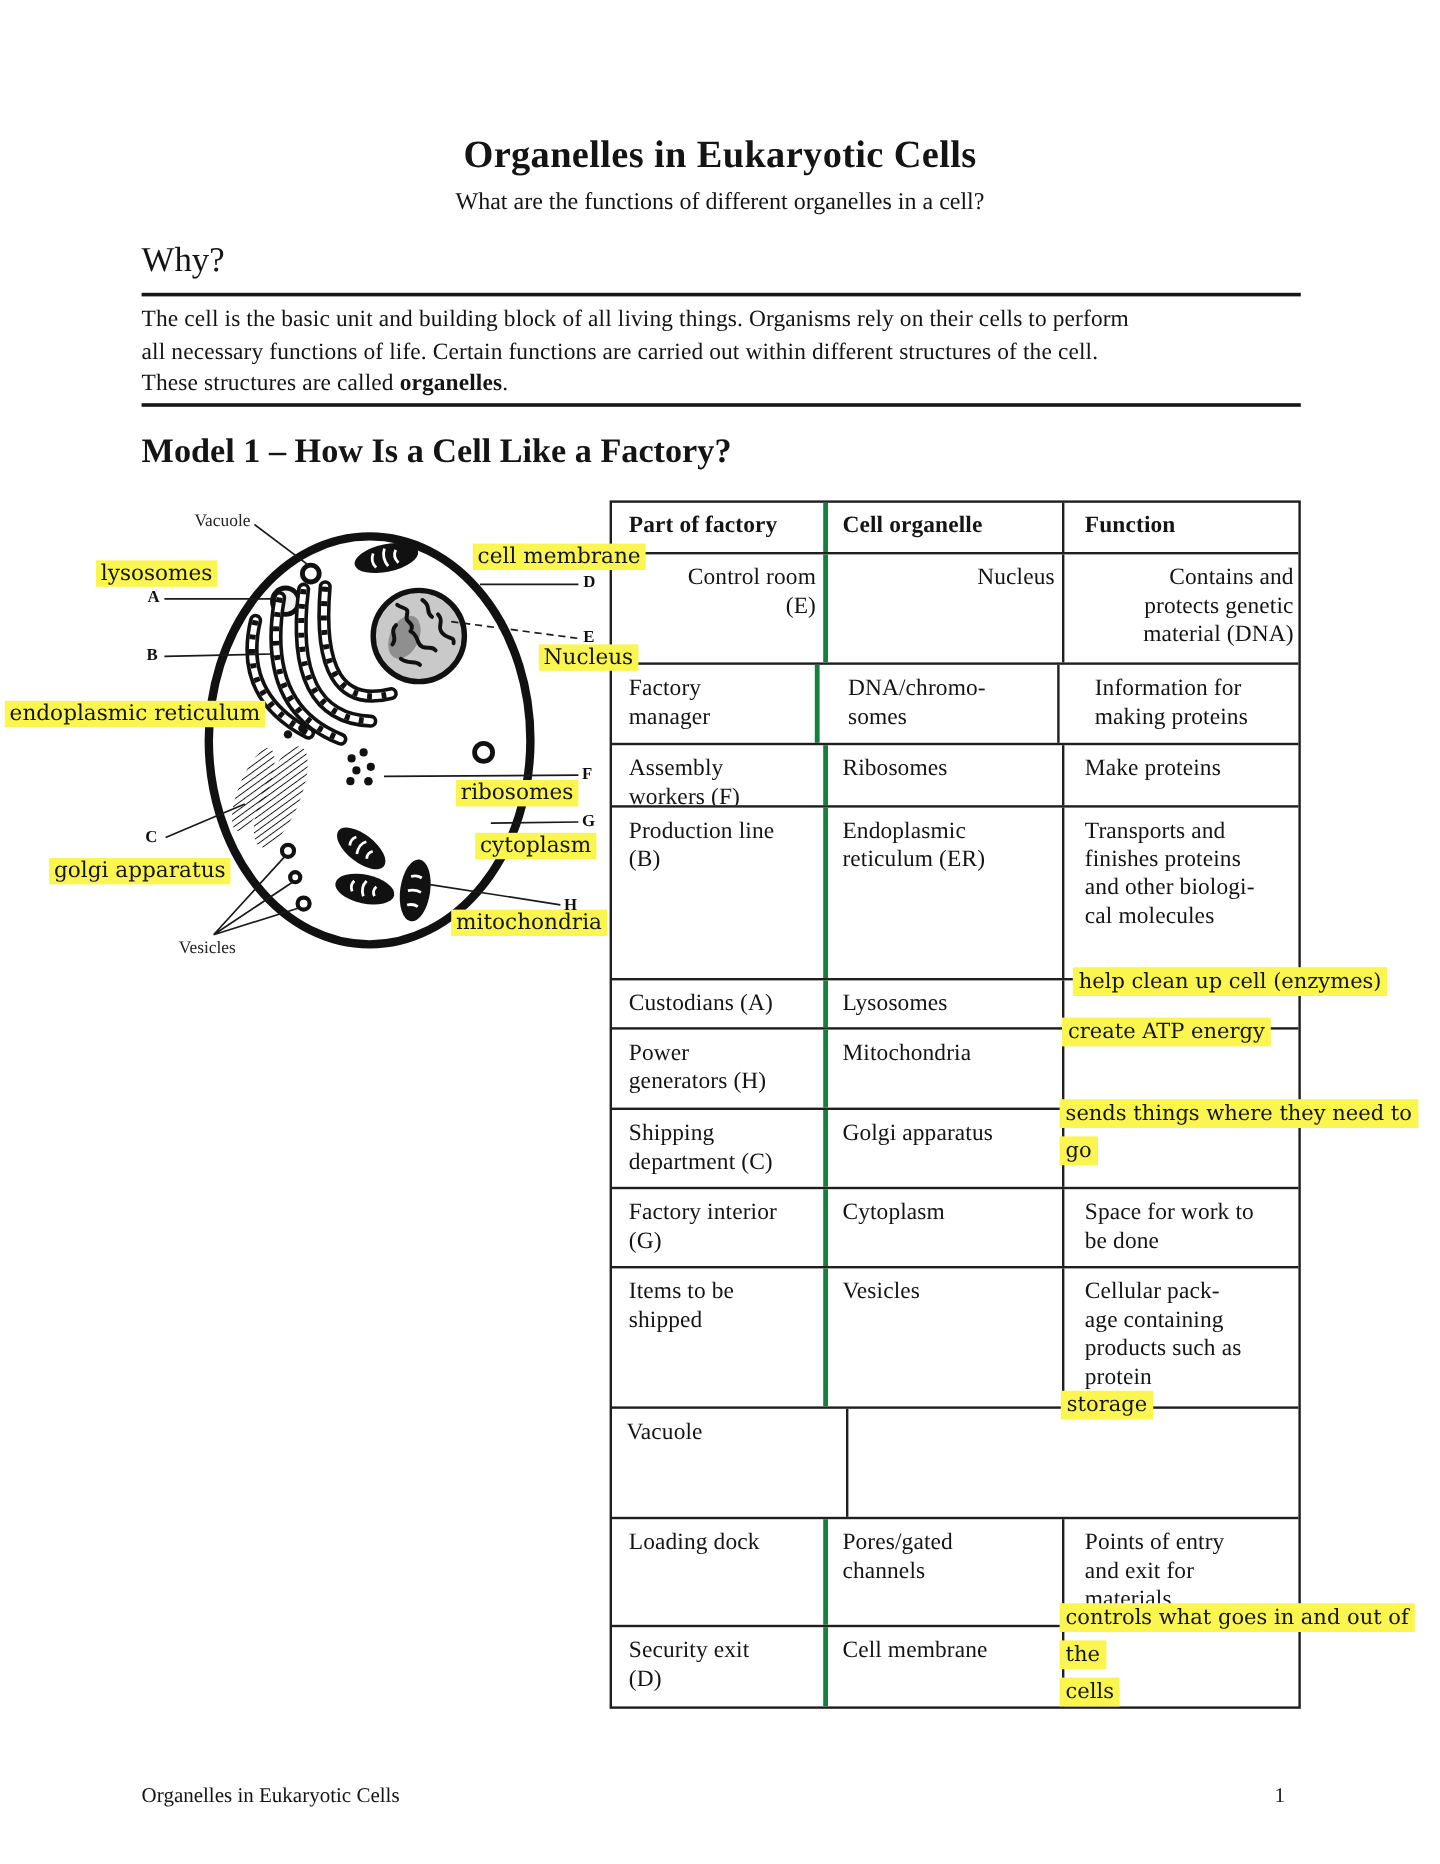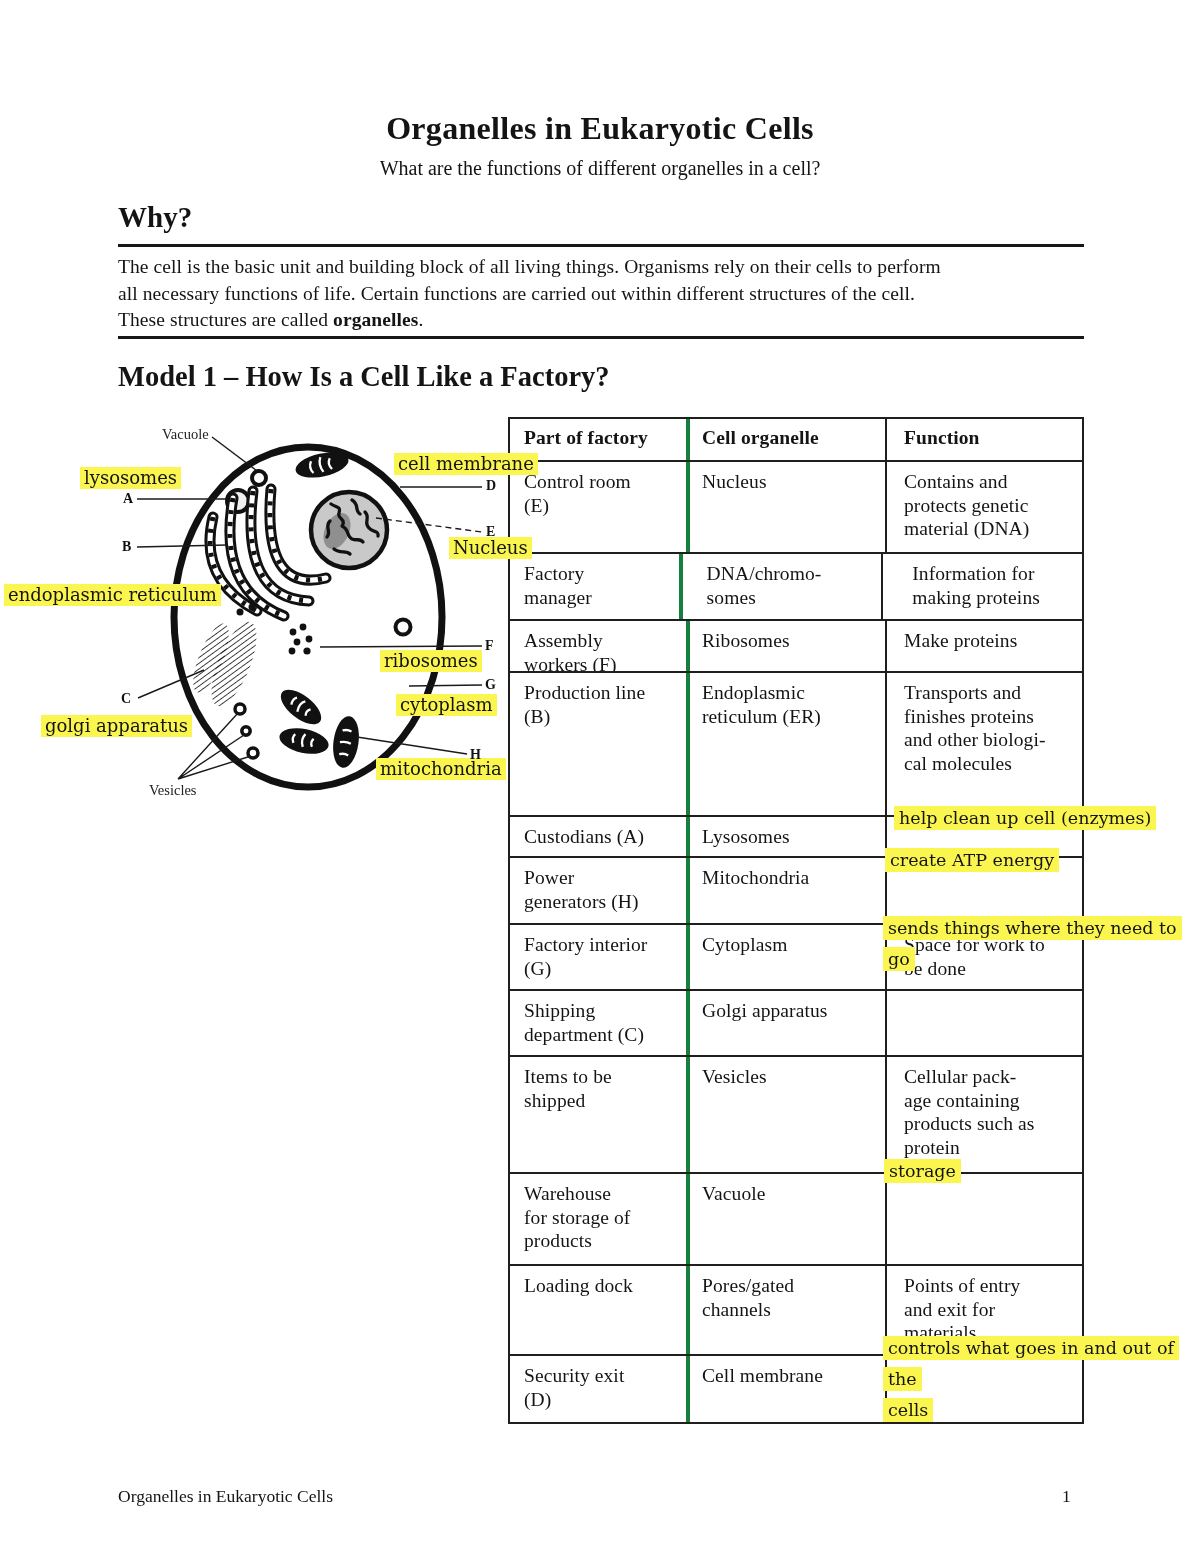--- a/index.html
+++ b/index.html
@@ -6,21 +6,21 @@
   .page{position:relative;width:1200px;height:1553px;background:#fff;color:#141414;
         font-family:"Liberation Serif",serif;overflow:hidden;}
 
   
   .doc-title{position:absolute;top:110px;left:0;width:1200px;text-align:center;
              font-size:32px;font-weight:bold;letter-spacing:.3px;margin:0;}
   .doc-subtitle{position:absolute;top:157px;left:0;width:1200px;text-align:center;
              font-size:20px;margin:0;}
 
   
-  .why-heading{position:absolute;left:118px;top:201px;font-size:29px;font-weight:bold;margin:0;}
+  .why-heading{position:absolute;left:118px;top:201px;font-size:29px;font-weight:normal;margin:0;}
   .rule{position:absolute;left:118px;width:966px;height:3px;background:#171717;}
   .rule-1{top:244px;} .rule-2{top:336px;}
   .why-body{position:absolute;left:118px;top:254px;width:965px;font-size:19.5px;
             line-height:26.5px;margin:0;letter-spacing:.1px;}
   .why-body span{white-space:pre-line;}
   .why-body b{white-space:pre-line;}
 
   .model-heading{position:absolute;left:118px;top:361px;font-size:28.5px;font-weight:bold;margin:0;}
 
   
@@ -193,21 +193,21 @@
   <span class="letter" style="left:485px;top:638px;">F</span>
   <span class="letter" style="left:485px;top:677px;">G</span>
   <span class="letter" style="left:470px;top:747px;">H</span>
 
   <div class="ftable">
       <div class="trow" style="height: 43px;">
         <div class="tcell th c0">Part of factory</div>
         <div class="tcell th c1">Cell organelle</div>
         <div class="tcell th c2">Function</div>
       </div>
-      <div class="trow" style="height: 92px;">
+      <div class="trow" style="height: 92px; text-align: right;">
         <div class="tcell c0">Control room
 (E)</div>
         <div class="tcell c1">Nucleus</div>
         <div class="tcell c2">Contains and
 protects genetic
 material (DNA)</div>
       </div>
       <div class="trow" style="height: 67px; gap: 12px;">
         <div class="tcell c0">Factory
 manager</div>
@@ -237,45 +237,42 @@
         <div class="tcell c1">Lysosomes</div>
         <div class="tcell c2"></div>
       </div>
       <div class="trow" style="height: 67px;">
         <div class="tcell c0">Power
 generators (H)</div>
         <div class="tcell c1">Mitochondria</div>
         <div class="tcell c2"></div>
       </div>
       <div class="trow" style="height: 66px;">
+        <div class="tcell c0">Shipping
+department (C)</div>
+        <div class="tcell c1">Golgi apparatus</div>
+        <div class="tcell c2"></div>
+      </div>
+      <div class="trow" style="height: 66px;">
         <div class="tcell c0">Factory interior
 (G)</div>
         <div class="tcell c1">Cytoplasm</div>
         <div class="tcell c2">Space for work to
 be done</div>
-      </div>
-      <div class="trow" style="height: 66px;">
-        <div class="tcell c0">Shipping
-department (C)</div>
-        <div class="tcell c1">Golgi apparatus</div>
-        <div class="tcell c2"></div>
       </div>
       <div class="trow" style="height: 117px;">
         <div class="tcell c0">Items to be
 shipped</div>
         <div class="tcell c1">Vesicles</div>
         <div class="tcell c2">Cellular pack-
 age containing
 products such as
 protein</div>
       </div>
       <div class="trow" style="height: 92px;">
-        <div class="tcell c0">Warehouse
-for storage of
-products</div>
         <div class="tcell c1">Vacuole</div>
         <div class="tcell c2"></div>
       </div>
       <div class="trow" style="height: 90px;">
         <div class="tcell c0">Loading dock</div>
         <div class="tcell c1">Pores/gated
 channels</div>
         <div class="tcell c2">Points of entry
 and exit for
 materials</div>

